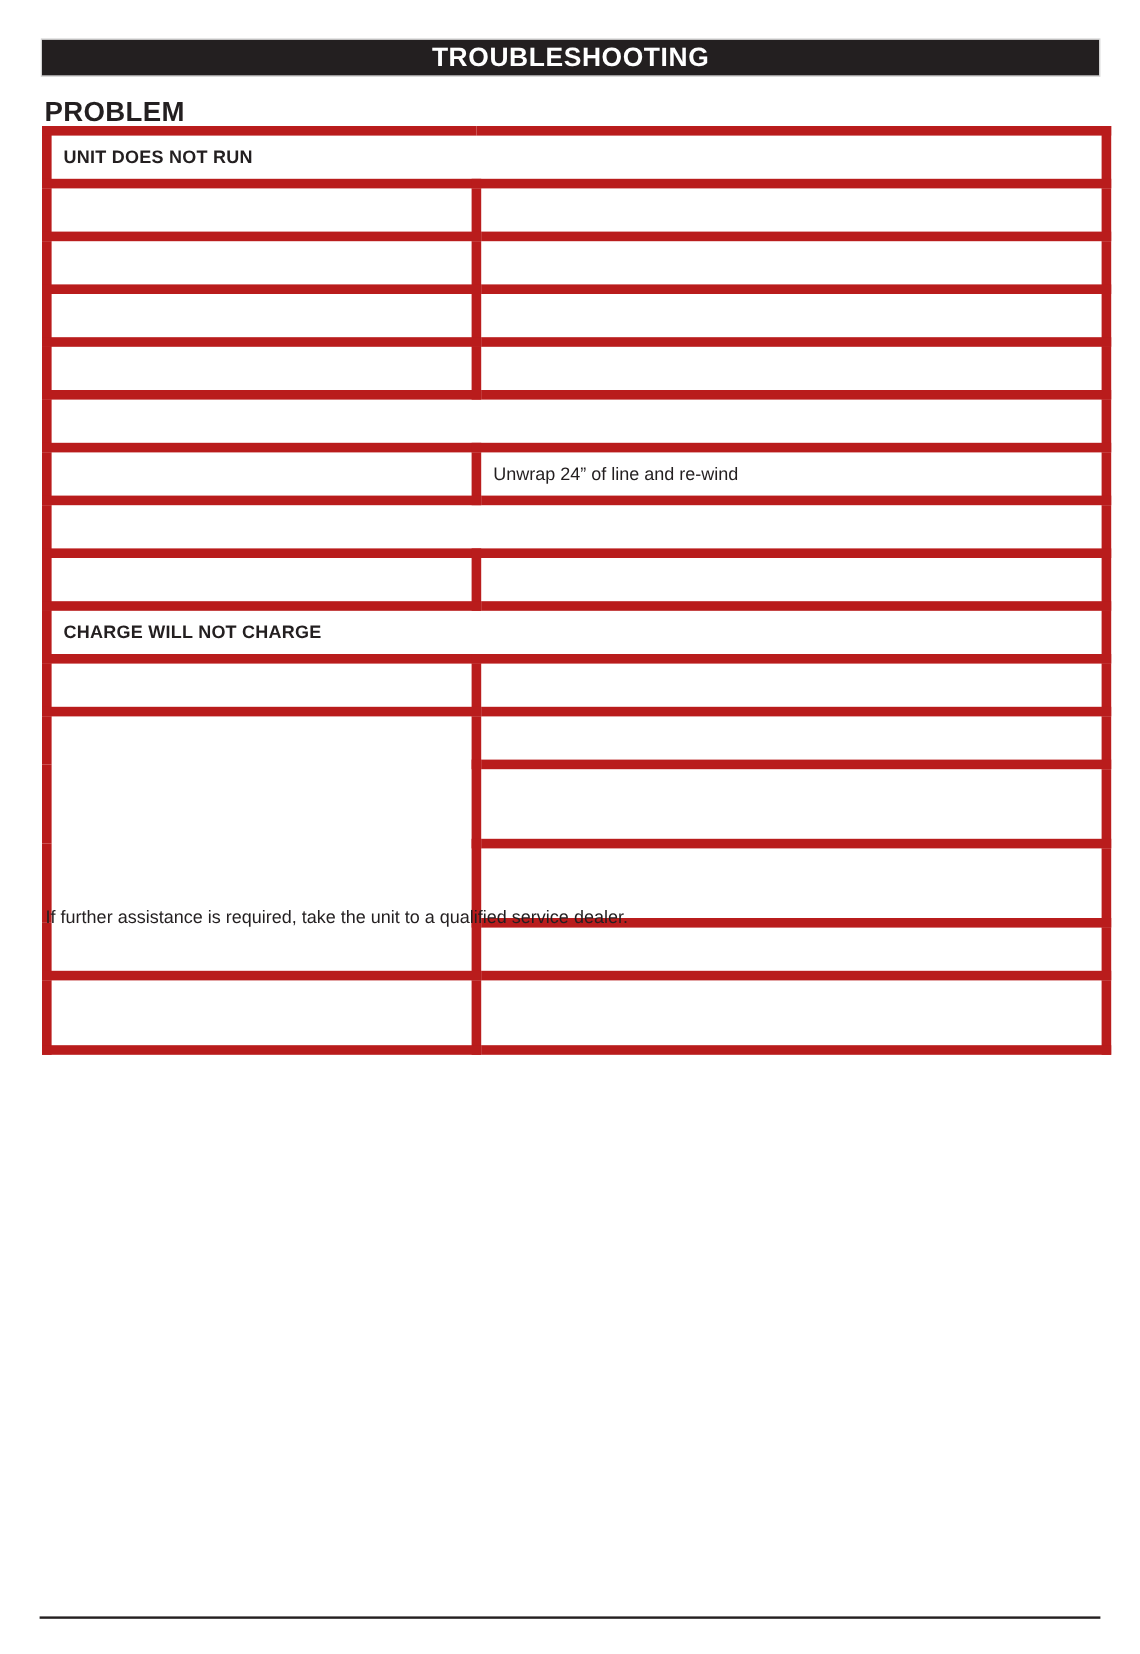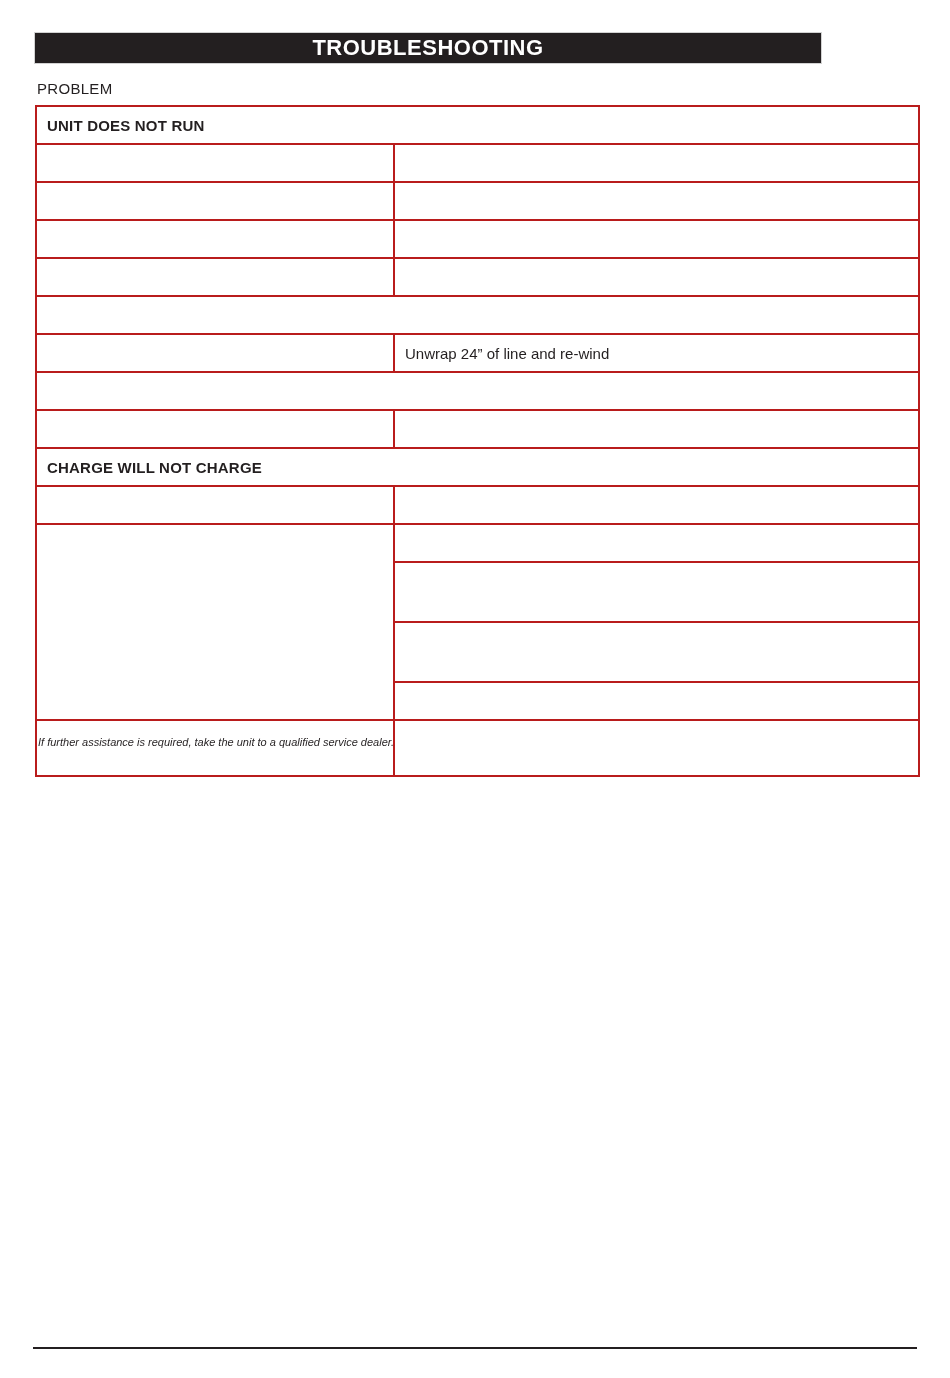--- a/index.html
+++ b/index.html
@@ -13,72 +13,71 @@
     height: 1378px;
     background: #ffffff;
     font-family: "Liberation Sans", sans-serif;
     color: #231f20;
     overflow: hidden;
   }
   .title-bar {
     position: absolute;
     left: 35px;
     top: 33px;
-    width: 786px;
+    width: 881px;
     height: 30px;
     background: #231f20;
     outline: 1px solid #d2d2d2;
     color: #ffffff;
     display: flex;
     align-items: center;
     justify-content: center;
     font-weight: bold;
     font-size: 22px;
     letter-spacing: 0.5px;
   }
   .problem-heading {
     position: absolute;
     left: 37px;
     top: 80px;
-    font-size: 15px;
-    font-weight: normal;
+    font-size: 23px;
+    font-weight: bold;
     letter-spacing: 0.3px;
   }
   table.trouble-table {
     position: absolute;
     left: 35px;
     top: 105px;
     width: 883px;
     border-collapse: collapse;
     table-layout: fixed;
   }
   table.trouble-table td {
-    border: 2px solid #b91c1c;
+    border: 8px solid #b91c1c;
     padding: 2px 10px;
     font-size: 15px;
     vertical-align: middle;
     background: #ffffff;
     overflow: hidden;
   }
   td.section-header {
     font-weight: bold;
     font-size: 16px;
     letter-spacing: 0.2px;
   }
   .row-header td { height: 32px; }
   .row-std td    { height: 32px; margin-top: 31px; }
   .row-tall td   { height: 54px; }
   .row-last td   { height: 50px; }
   td.cell-problem-merged { vertical-align: top; }
   .footer-note {
     position: absolute;
     left: 38px;
-    top: 736px;
-    font-size: 11px;
-    font-style: italic;
+    top: 756px;
+    font-size: 15px;
   }
   .bottom-rule {
     position: absolute;
     left: 33px;
     top: 1347px;
     width: 884px;
     height: 2px;
     background: #231f20;
   }
 </style>

